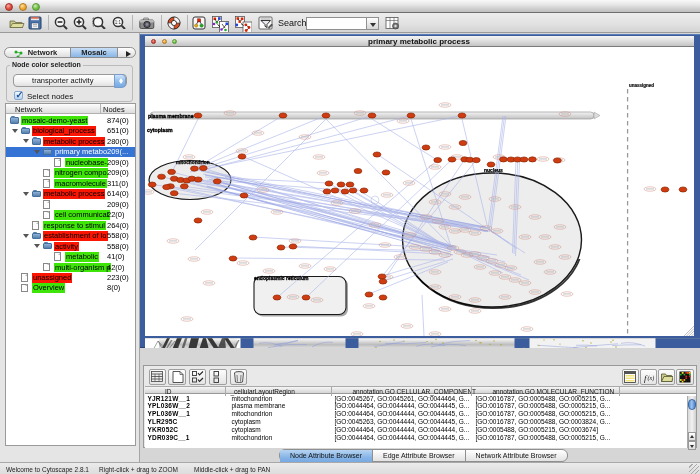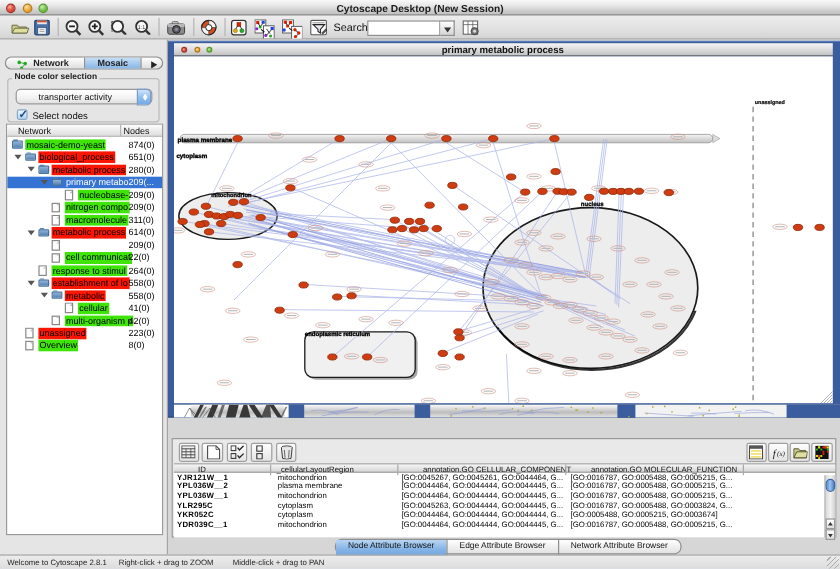--- a/index.html
+++ b/index.html
@@ -89,21 +89,20 @@
 #statusbar { position:absolute; left:0; top:462px; width:700px; height:12px; background:linear-gradient(#ececec,#dcdcdc); border-top:1px solid #a8a8a8; font-size:6.5px; color:#222;}
 #statusbar span { position:absolute; top:2.5px; }
 #sgrip { position:absolute; right:1px; top:1px; width:10px; height:10px;
   background:repeating-linear-gradient(135deg,transparent 0 2px,#aaa 2px 3px);}
 </style></head><body>
 <div id="app">
     <div id="titlebar">
       <div class="tl" style="left:5px;background:radial-gradient(circle at 35% 30%,#f9b0a6,#e5564a 45%,#c03a2b 85%,#a93226);border:0.5px solid #9f3127;"></div>
       <div class="tl" style="left:18.6px;background:radial-gradient(circle at 35% 30%,#fce4ae,#f3b03f 45%,#d98f23 85%,#c07c1c);border:0.5px solid #b07b22;"></div>
       <div class="tl" style="left:32.3px;background:radial-gradient(circle at 35% 30%,#d2eebc,#7ec855 45%,#58a52f 85%,#4c9429);border:0.5px solid #579a33;"></div>
-      <div id="wintitle">Cytoscape Desktop (New Session)</div>
     </div>
     <div id="toolbar">
       <div class="tbsep" style="left:47.5px;"></div>
       <div class="tbsep" style="left:131.5px;"></div>
       <div class="tbsep" style="left:160.5px;"></div>
       <div class="tbsep" style="left:186.5px;"></div>
       <svg class="abs" style="left:9px;top:3.5px;" width="16" height="13" viewBox="0 0 16 13">
         <path d="M1 4 L1 10.5 L13.5 10.5 L13 5.5 L6.5 5.5 L5.5 4 Z" fill="#c9c98f" stroke="#6a6a40" stroke-width="0.8"></path>
         <path d="M1 10.5 L3.5 6.5 L15 6.5 L13.5 10.5 Z" fill="#dede9e" stroke="#6a6a40" stroke-width="0.8"></path>
       </svg>
@@ -294,26 +293,26 @@
         </div>
         <div class="trow" style="top:127.0px;">
           <span class="arrow" style="left:17px;"></span>
           <span class="folder" style="left:26px;"></span>
           <span class="lbl rd" style="left:37px;max-width:68px;">establishment of lo</span>
           <span class="num">558(0)</span>
         </div>
         <div class="trow" style="top:137.4px;">
           <span class="arrow" style="left:28px;"></span>
           <span class="folder" style="left:37px;"></span>
-          <span class="lbl rd" style="left:48px;max-width:57px;">metabolic</span>
+          <span class="lbl rd" style="left:48px;max-width:57px;">activity</span>
           <span class="num">558(0)</span>
         </div>
         <div class="trow" style="top:147.9px;">
           <span class="ficon" style="left:48px;"></span>
-          <span class="lbl gr" style="left:59px;max-width:46px;">cellular</span>
+          <span class="lbl gr" style="left:59px;max-width:46px;">metabolic</span>
           <span class="num">41(0)</span>
         </div>
         <div class="trow" style="top:158.4px;">
           <span class="ficon" style="left:37px;"></span>
           <span class="lbl gr" style="left:48px;max-width:57px;">multi-organism pro</span>
           <span class="num">42(0)</span>
         </div>
         <div class="trow" style="top:168.9px;">
           <span class="ficon" style="left:15px;"></span>
           <span class="lbl rd" style="left:26px;max-width:79px;">unassigned</span>

